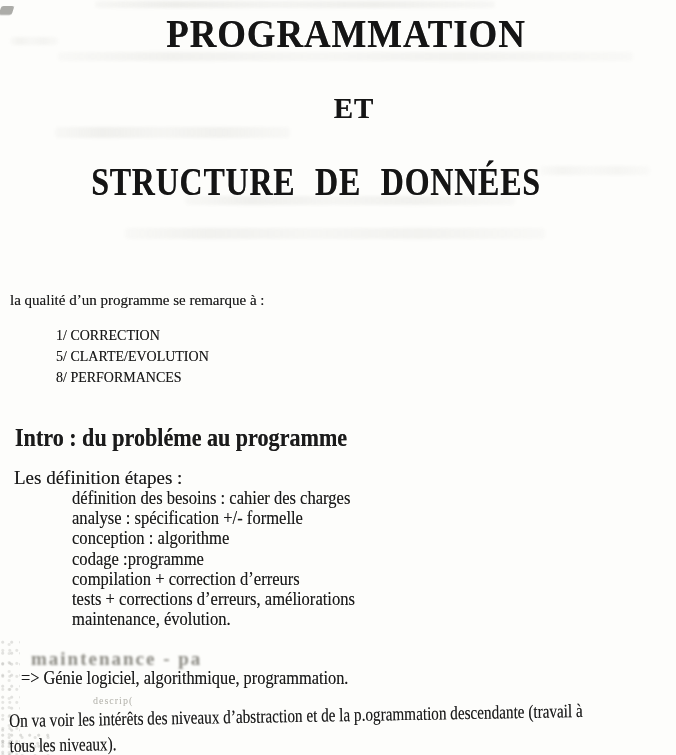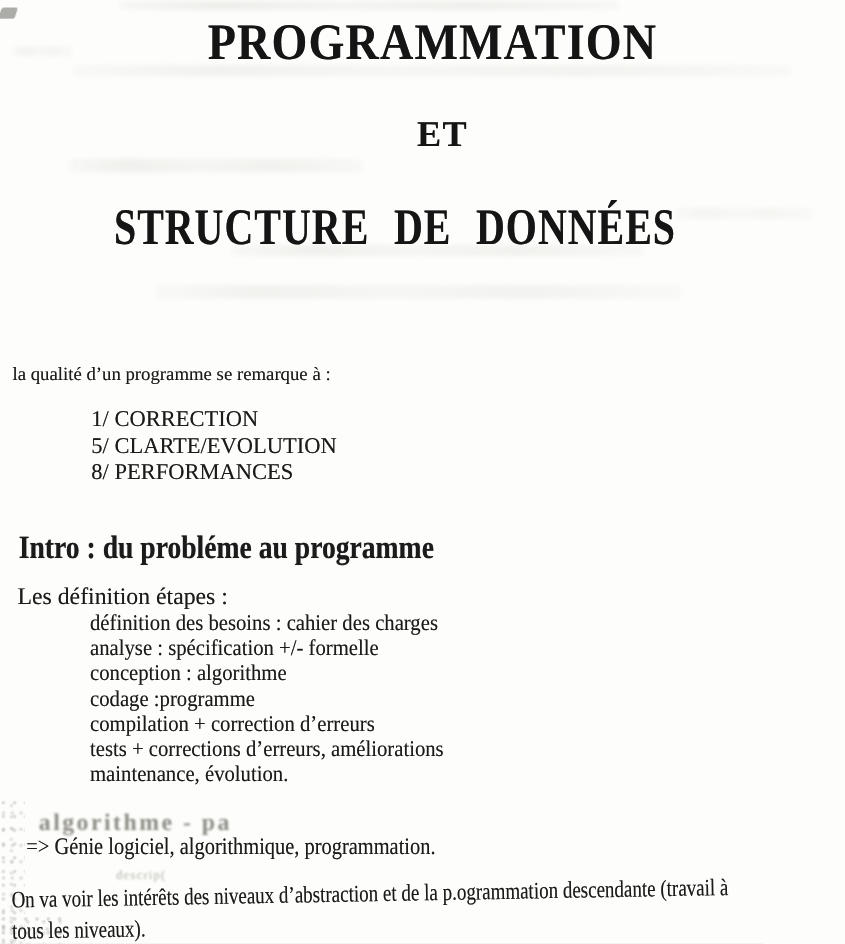--- a/index.html
+++ b/index.html
@@ -28,21 +28,21 @@
   .t2 { top: 92px; font-size: 29px; letter-spacing: 1px; transform: translateX(16px); }
   .t3 { top: 157px; font-size: 41px; letter-spacing: 1px; word-spacing: 14px; transform: translateX(-22px) scaleX(0.78); }
 
   
   .txt {
     white-space: nowrap;
     transform-origin: left top;
     text-shadow: 0 0 0.4px rgba(20,20,20,0.5);
   }
   .quality-lead  { left: 10px; top: 292px; font-size: 15px; }
-  .quality-items { left: 73px; top: 325px; font-size: 18px; line-height: 21px; }
+  .quality-items { left: 56px; top: 325px; font-size: 14px; line-height: 21px; }
   .section-heading {
     left: 15px; top: 423px;
     font-size: 26px; font-weight: bold;
     transform: scaleX(0.85); transform-origin: left top;
     white-space: nowrap;
     text-shadow: 0 0 0.6px rgba(0,0,0,0.6);
   }
   .steps-lead { left: 14px; top: 467px; font-size: 19px; }
   .steps      { left: 72px; top: 488px; font-size: 18px; line-height: 20.2px;
                 transform: scaleX(0.92); transform-origin: left top; }
@@ -118,21 +118,21 @@
   <div class="abs txt steps">
     <div>définition des besoins : cahier des charges</div>
     <div>analyse : spécification +/- formelle</div>
     <div>conception : algorithme</div>
     <div>codage :programme</div>
     <div>compilation + correction d’erreurs</div>
     <div>tests + corrections d’erreurs, améliorations</div>
     <div>maintenance, évolution.</div>
   </div>
 
-  <div class="abs ghost-strong">algorithme - pa</div>
+  <div class="abs ghost-strong">maintenance - pa</div>
 
   <div class="abs txt summary-line">=&gt; Génie logiciel, algorithmique, programmation.</div>
 
   <div class="abs ghost-weak">descrip(</div>
 
   <div class="abs txt closing">
     <div>On va voir les intérêts des niveaux d’abstraction et de la p.ogrammation descendante (travail à</div>
     <div>tous les niveaux).</div>
   </div>
 

